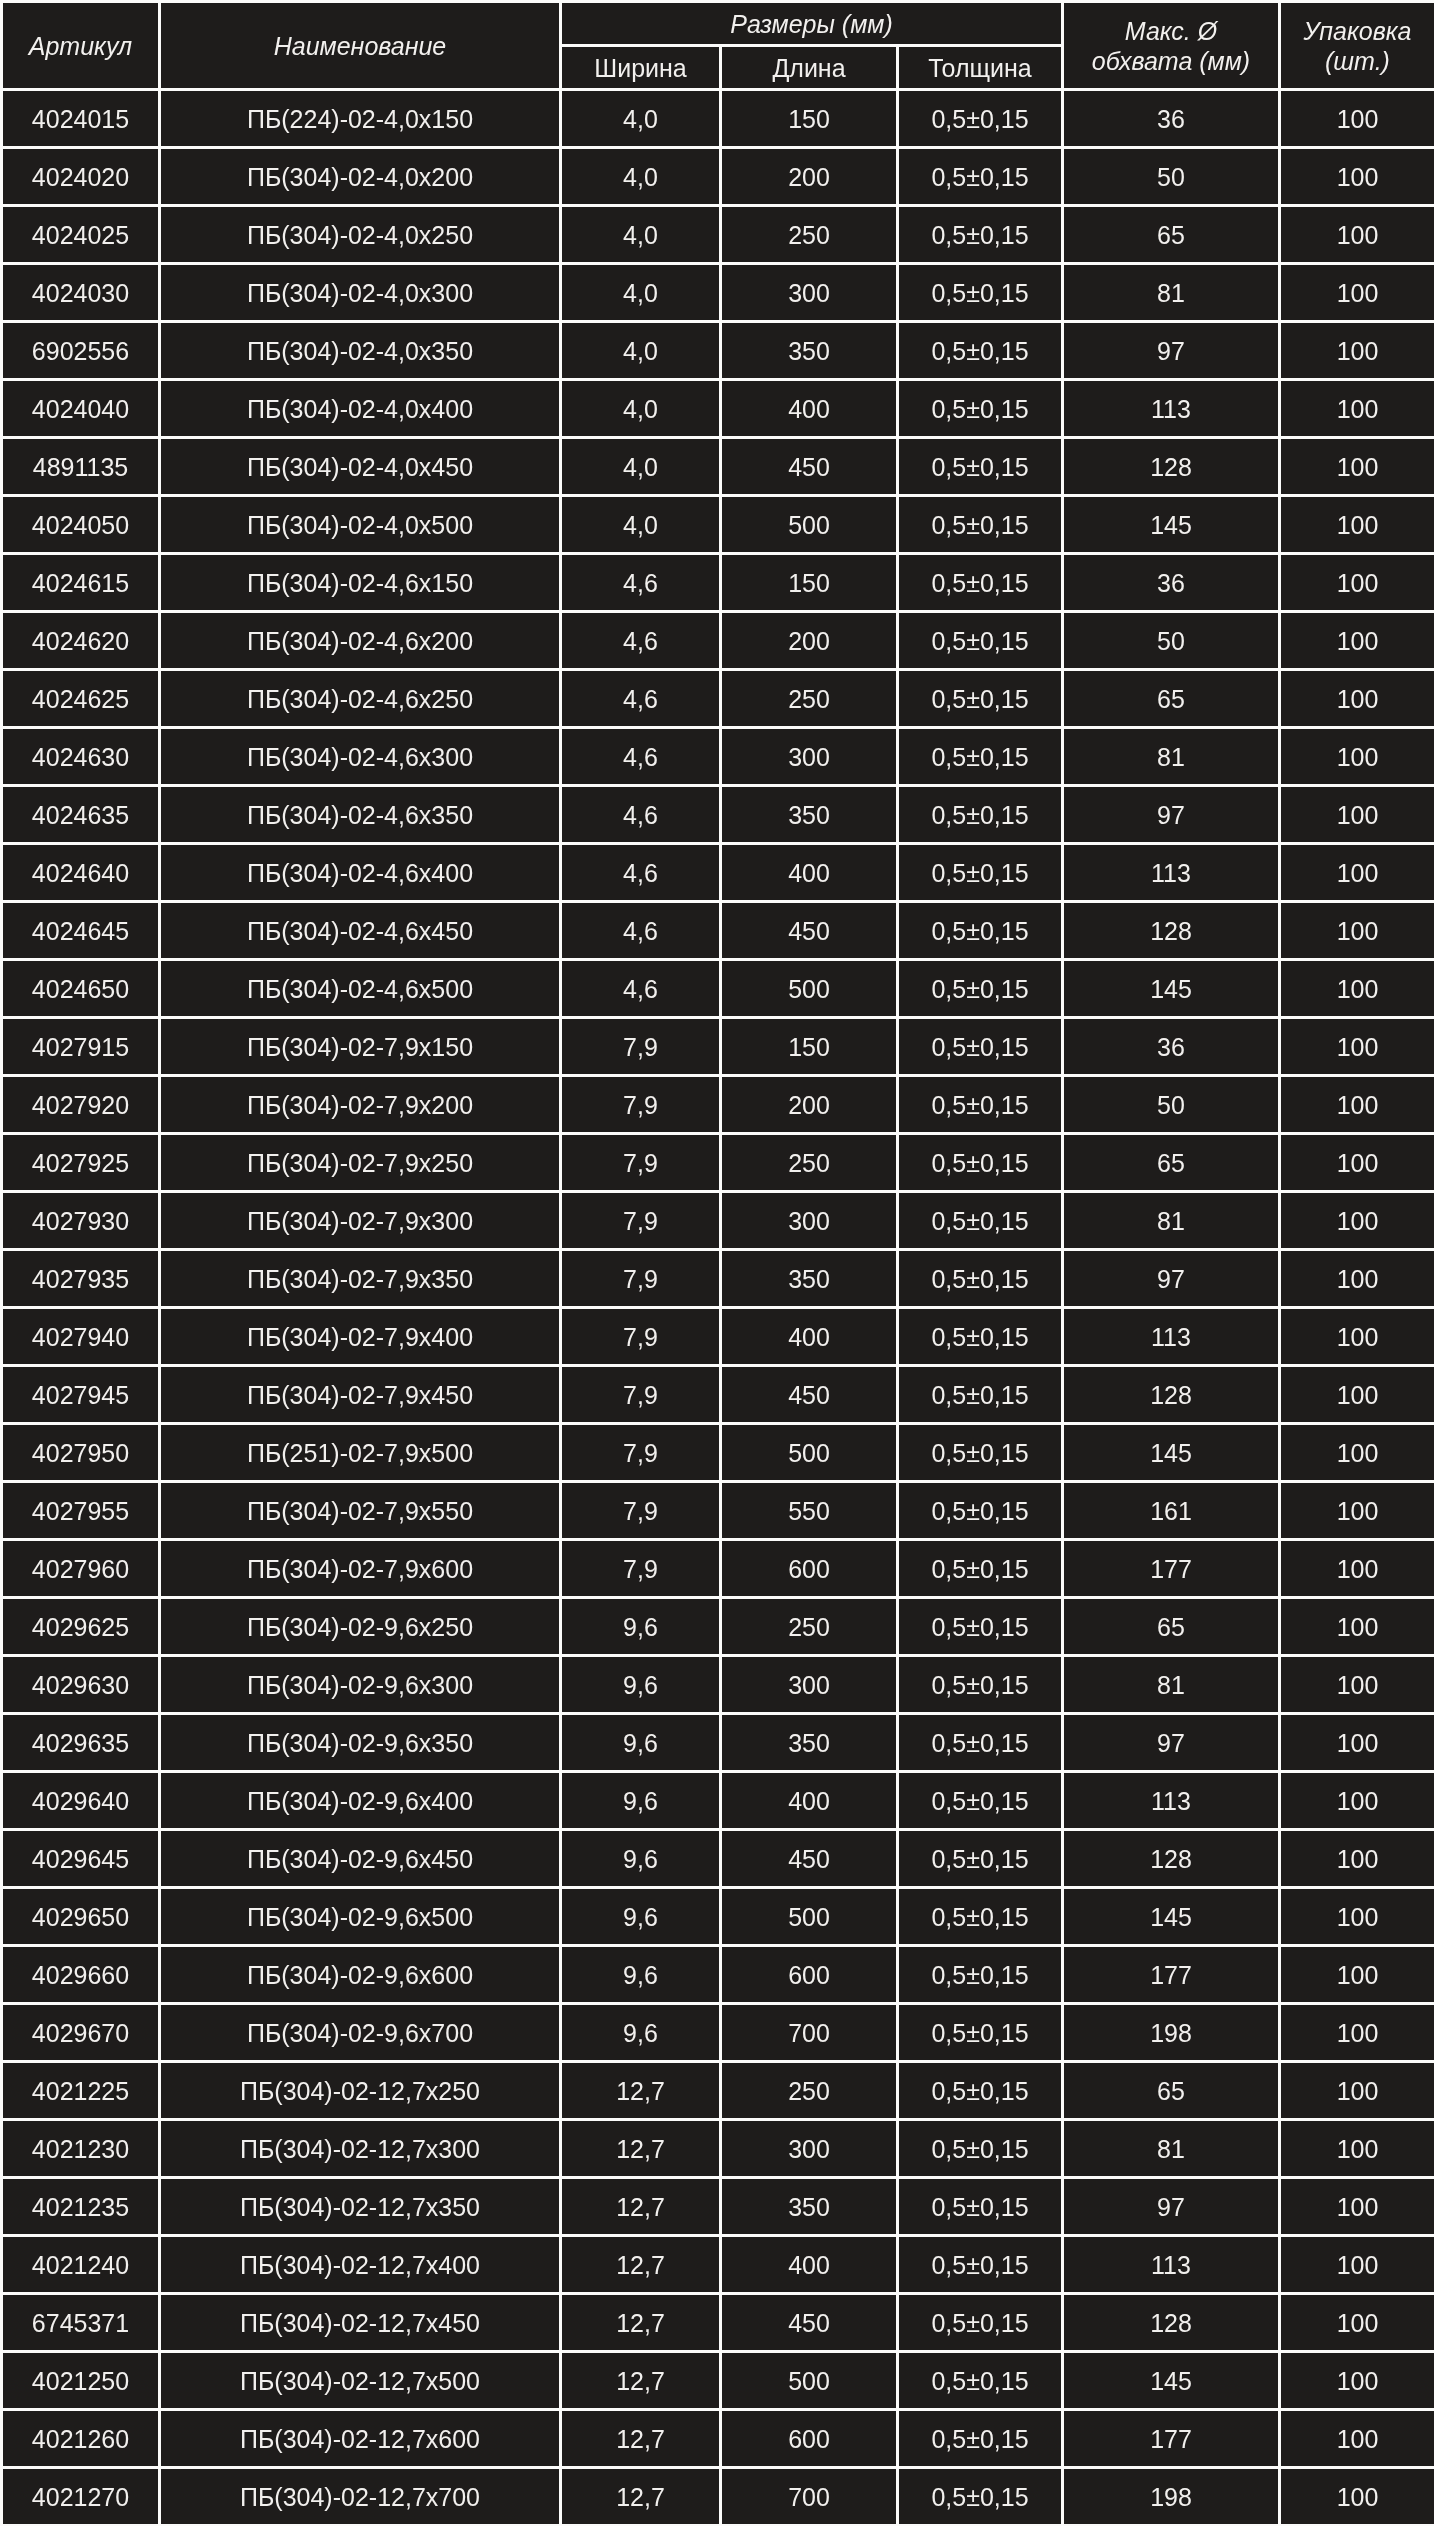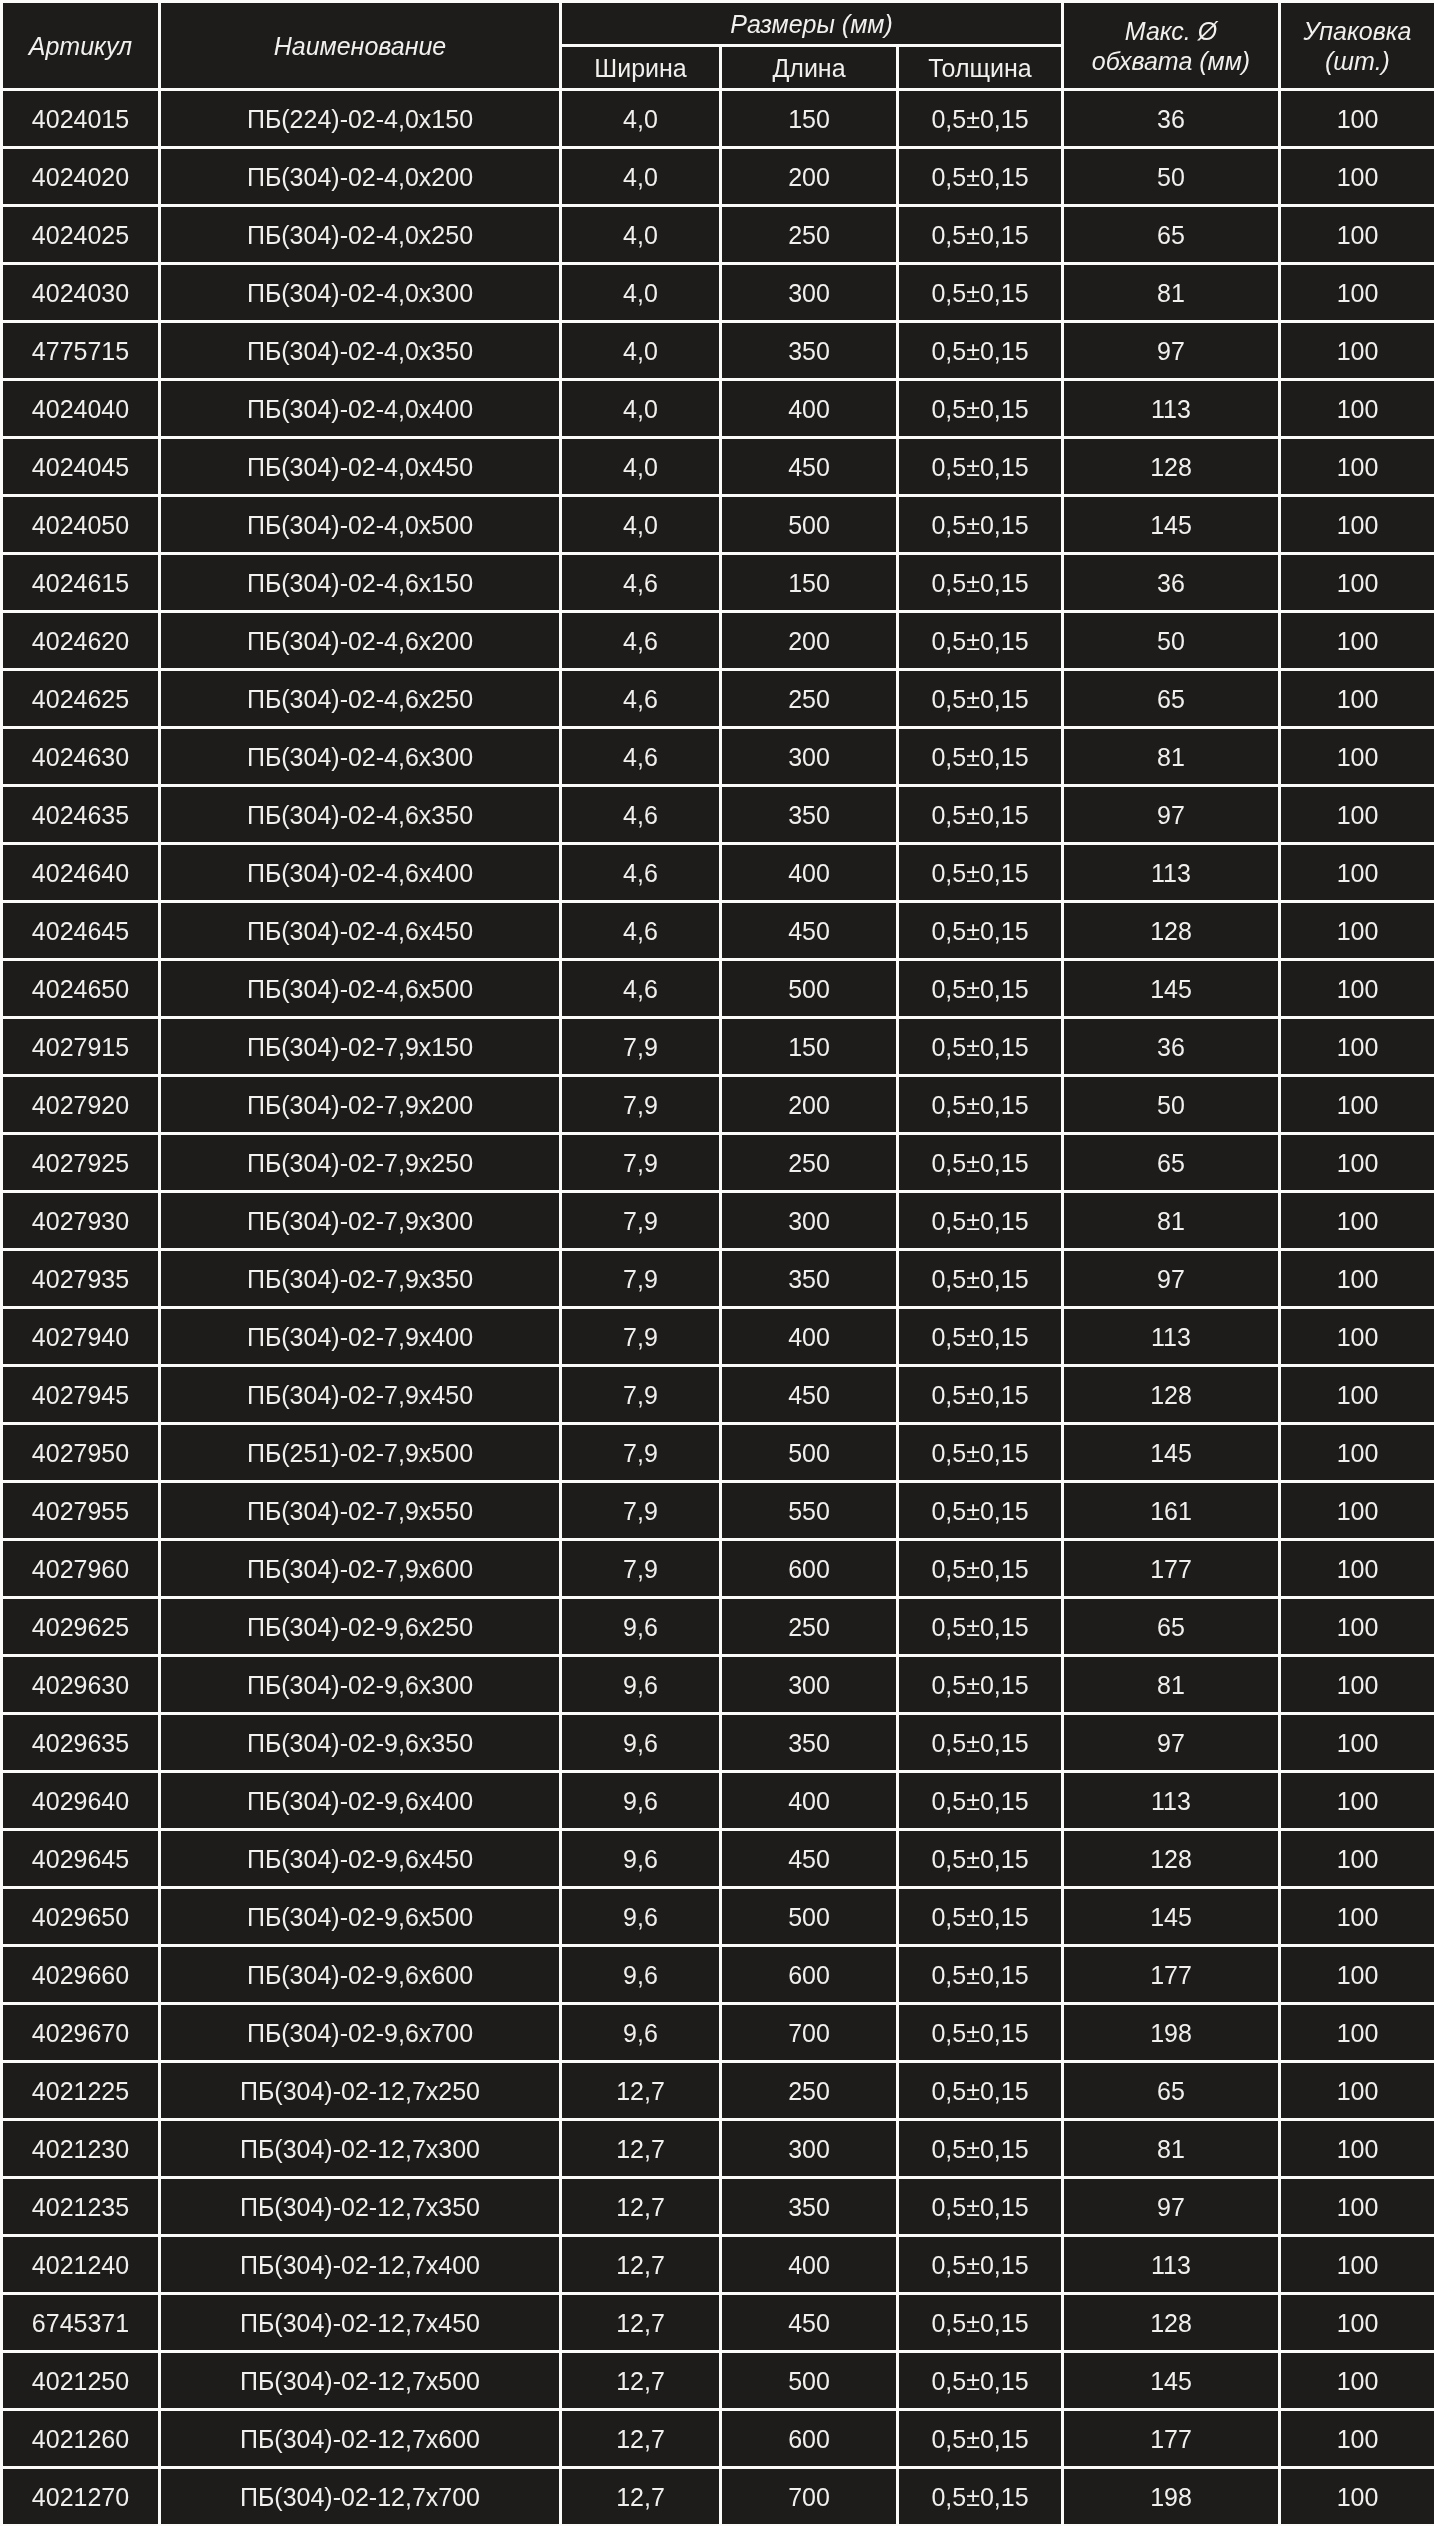--- a/index.html
+++ b/index.html
@@ -89,39 +89,39 @@
       <tr>
         <td>4024030</td>
         <td>ПБ(304)-02-4,0x300</td>
         <td>4,0</td>
         <td>300</td>
         <td>0,5±0,15</td>
         <td>81</td>
         <td>100</td>
       </tr>
       <tr>
-        <td>4775715</td>
+        <td>6902556</td>
         <td>ПБ(304)-02-4,0x350</td>
         <td>4,0</td>
         <td>350</td>
         <td>0,5±0,15</td>
         <td>97</td>
         <td>100</td>
       </tr>
       <tr>
         <td>4024040</td>
         <td>ПБ(304)-02-4,0x400</td>
         <td>4,0</td>
         <td>400</td>
         <td>0,5±0,15</td>
         <td>113</td>
         <td>100</td>
       </tr>
       <tr>
-        <td>4024045</td>
+        <td>4891135</td>
         <td>ПБ(304)-02-4,0x450</td>
         <td>4,0</td>
         <td>450</td>
         <td>0,5±0,15</td>
         <td>128</td>
         <td>100</td>
       </tr>
       <tr>
         <td>4024050</td>
         <td>ПБ(304)-02-4,0x500</td>

